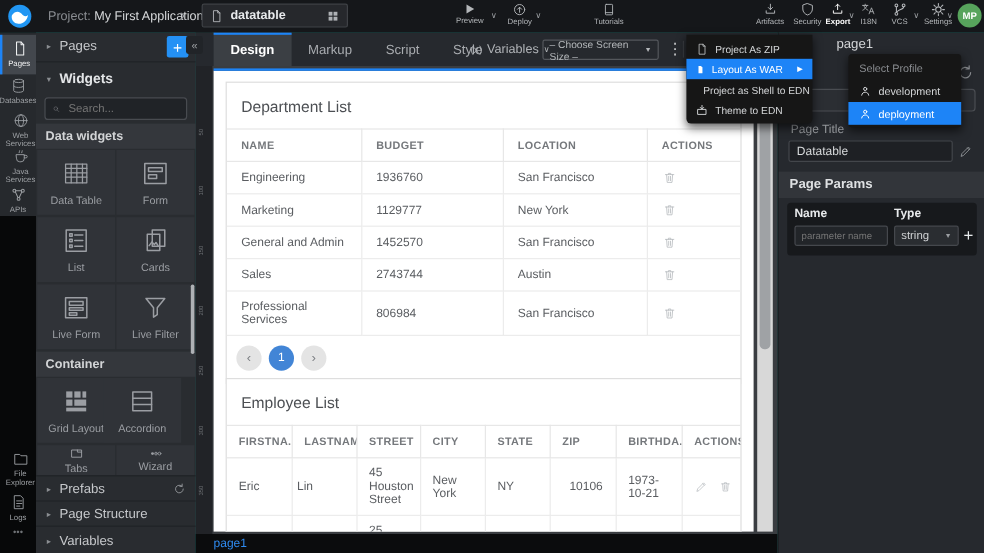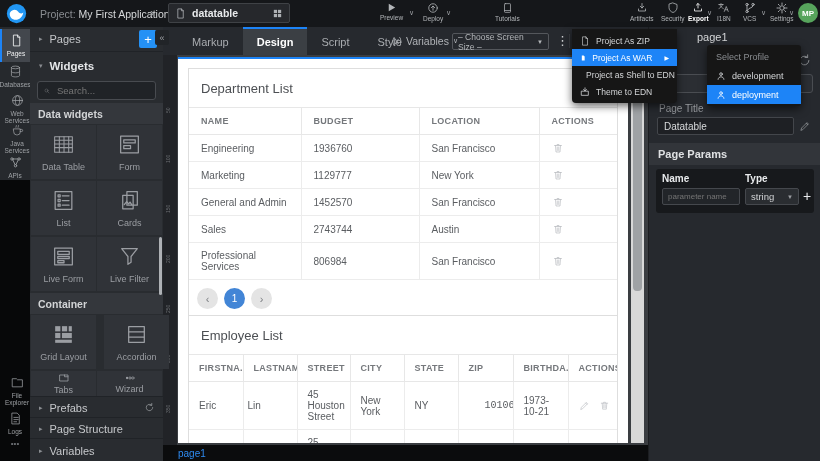--- a/index.html
+++ b/index.html
@@ -333,21 +333,21 @@
             <rect x="4" y="4" width="5" height="5"></rect>
             <rect x="10.5" y="4" width="5" height="5"></rect>
             <rect x="17" y="4" width="3" height="5"></rect>
             <rect x="4" y="10.5" width="5" height="5"></rect>
             <rect x="10.5" y="10.5" width="9.5" height="5"></rect>
             <rect x="4" y="17" width="16" height="3"></rect>
           </g>
         </svg>
       <span class="wlbl">Grid Layout</span>
     </div>
-    <div class="wcell" style="left:74px;top:288px;height:54px;">
+    <div class="wcell" style="left:56px;top:288px;height:54px;">
       <svg class="ic" viewBox="0 0 24 24" style="width:25px;height:25px;stroke-width:1.2;">
           <rect x="4.5" y="4.5" width="15" height="15"></rect>
           <path d="M4.5 9.5h15M4.5 14.5h15"></path>
         </svg>
       <span class="wlbl">Accordion</span>
     </div>
     <div class="wcell" style="left:1px;top:344px;height:25px;">
       <svg class="ic" viewBox="0 0 24 24" style="width:12px;height:12px;stroke-width:1.6;">
           <rect x="4" y="6" width="16" height="12"></rect>
           <path d="M13 6v3.5h7"></path>
@@ -389,22 +389,22 @@
     <span class="rmark" style="top:136px;">100</span>
     <span class="rmark" style="top:186px;">150</span>
     <span class="rmark" style="top:236px;">200</span>
     <span class="rmark" style="top:286px;">250</span>
     <span class="rmark" style="top:336px;">300</span>
     <span class="rmark" style="top:386px;">350</span>
   </div>
 
   <div class="abs tbar">
     <div style="width:15px;"></div>
+    <div class="ttab active">Design</div>
     <div class="ttab">Markup</div>
-    <div class="ttab active">Design</div>
     <div class="ttab">Script</div>
     <div class="ttab">Style</div>
     <div class="abs" style="left:229px;top:8px;color:#b0b3b7;font-size:10.5px;display:flex;align-items:center;gap:4px;">
       <span style="font-size:8.5px;">(x)</span>
       <span>Variables</span>
       <span style="font-size:7px;">∨</span>
     </div>
     <div class="scrsel">
       <span>– Choose Screen Size –</span>
       <span style="font-size:6px;">▼</span>
@@ -535,21 +535,21 @@
           <th style="padding-left:10px;">ACTIONS</th>
         </tr>
           </thead>
         <tbody>
           <tr>
             <td style="padding-left:10px;">Eric</td>
             <td style="padding-left:4px;">Lin</td>
             <td style="padding-left:10px;">45 Houston Street</td>
             <td style="padding-left:10px;">New York</td>
             <td style="padding-left:10px;">NY</td>
-            <td style="padding-left:26px;font-family:Liberation Mono, monospace;">10106</td>
+            <td style="padding-left:16px;">10106</td>
             <td style="padding-left:10px;">1973-10-21</td>
             <td style="padding-left:10px;">
                 <span class="rowicons">
               <svg class="ic" viewBox="0 0 24 24" style="width:11px;height:11px;stroke-width:1.4;">
                     <path d="M4 20l1.2-4L16 5.2l2.8 2.8L8 18.8zM14.5 6.7l2.8 2.8"></path>
                   </svg>
               <svg class="ic" viewBox="0 0 24 24" style="width:11px;height:11px;stroke-width:1.4;">
                     <path d="M5 7h14M10 7V5h4v2M7 7l1 13h8l1-13M10.5 10v7M13.5 10v7"></path>
                   </svg>
                 </span>
@@ -607,21 +607,21 @@
       <svg class="ic" viewBox="0 0 24 24" style="width:10px;height:10px;color:#c8cacc;">
           <path d="M7 2h7l4 4v16H7z"></path>
           <path d="M14 2v4h4"></path>
         </svg>
       <span>Project As ZIP</span>
     </div>
     <div class="mi hot">
       <svg class="ic" viewBox="0 0 24 24" style="width:10px;height:10px;stroke:none;">
           <path d="M7 2h7l4 4v16H7z" fill="currentColor"></path>
         </svg>
-      <span>Project As WAR</span>
+      <span>Layout As WAR</span>
       <span class="grow"></span>
       <span style="font-size:6px;">▶</span>
     </div>
     <div class="mi">
       <svg class="ic" viewBox="0 0 24 24" style="width:10px;height:10px;color:#c8cacc;stroke-width:2;">
           <rect x="4" y="10" width="16" height="10"></rect>
           <path d="M12 2v7M8.5 6l3.5 3.5L15.5 6"></path>
         </svg>
       <span>Project as Shell to EDN</span>
     </div>

